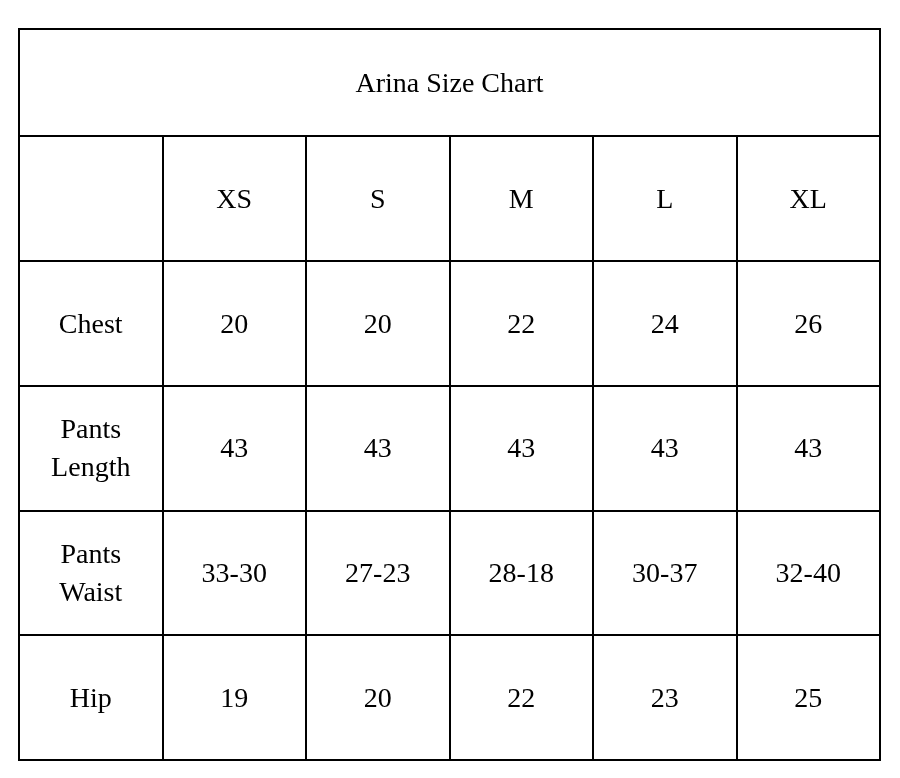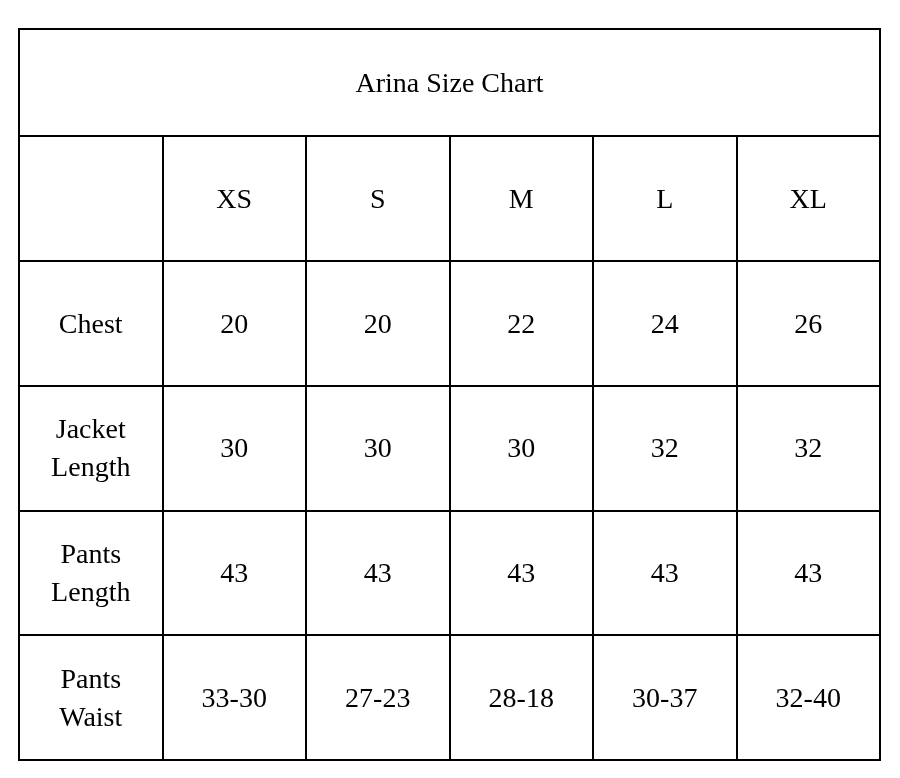--- a/index.html
+++ b/index.html
@@ -55,41 +55,40 @@
     </tr>
     <tr class="body-row">
       <td>Chest</td>
       <td>20</td>
       <td>20</td>
       <td>22</td>
       <td>24</td>
       <td>26</td>
     </tr>
     <tr class="body-row">
-      <td>Jacket
-Length</td>
-      <td>30</td>
-      <td>30</td>
-      <td>30</td>
-      <td>32</td>
-      <td>32</td>
-    </tr>
-    <tr class="body-row">
       <td>Pants
 Length</td>
       <td>43</td>
       <td>43</td>
       <td>43</td>
       <td>43</td>
       <td>43</td>
     </tr>
     <tr class="body-row">
       <td>Pants
 Waist</td>
       <td>33-30</td>
       <td>27-23</td>
       <td>28-18</td>
       <td>30-37</td>
       <td>32-40</td>
     </tr>
+    <tr class="body-row">
+      <td>Hip</td>
+      <td>19</td>
+      <td>20</td>
+      <td>22</td>
+      <td>23</td>
+      <td>25</td>
+    </tr>
   </tbody>
     </table>
 </div>
 
 </body></html>

